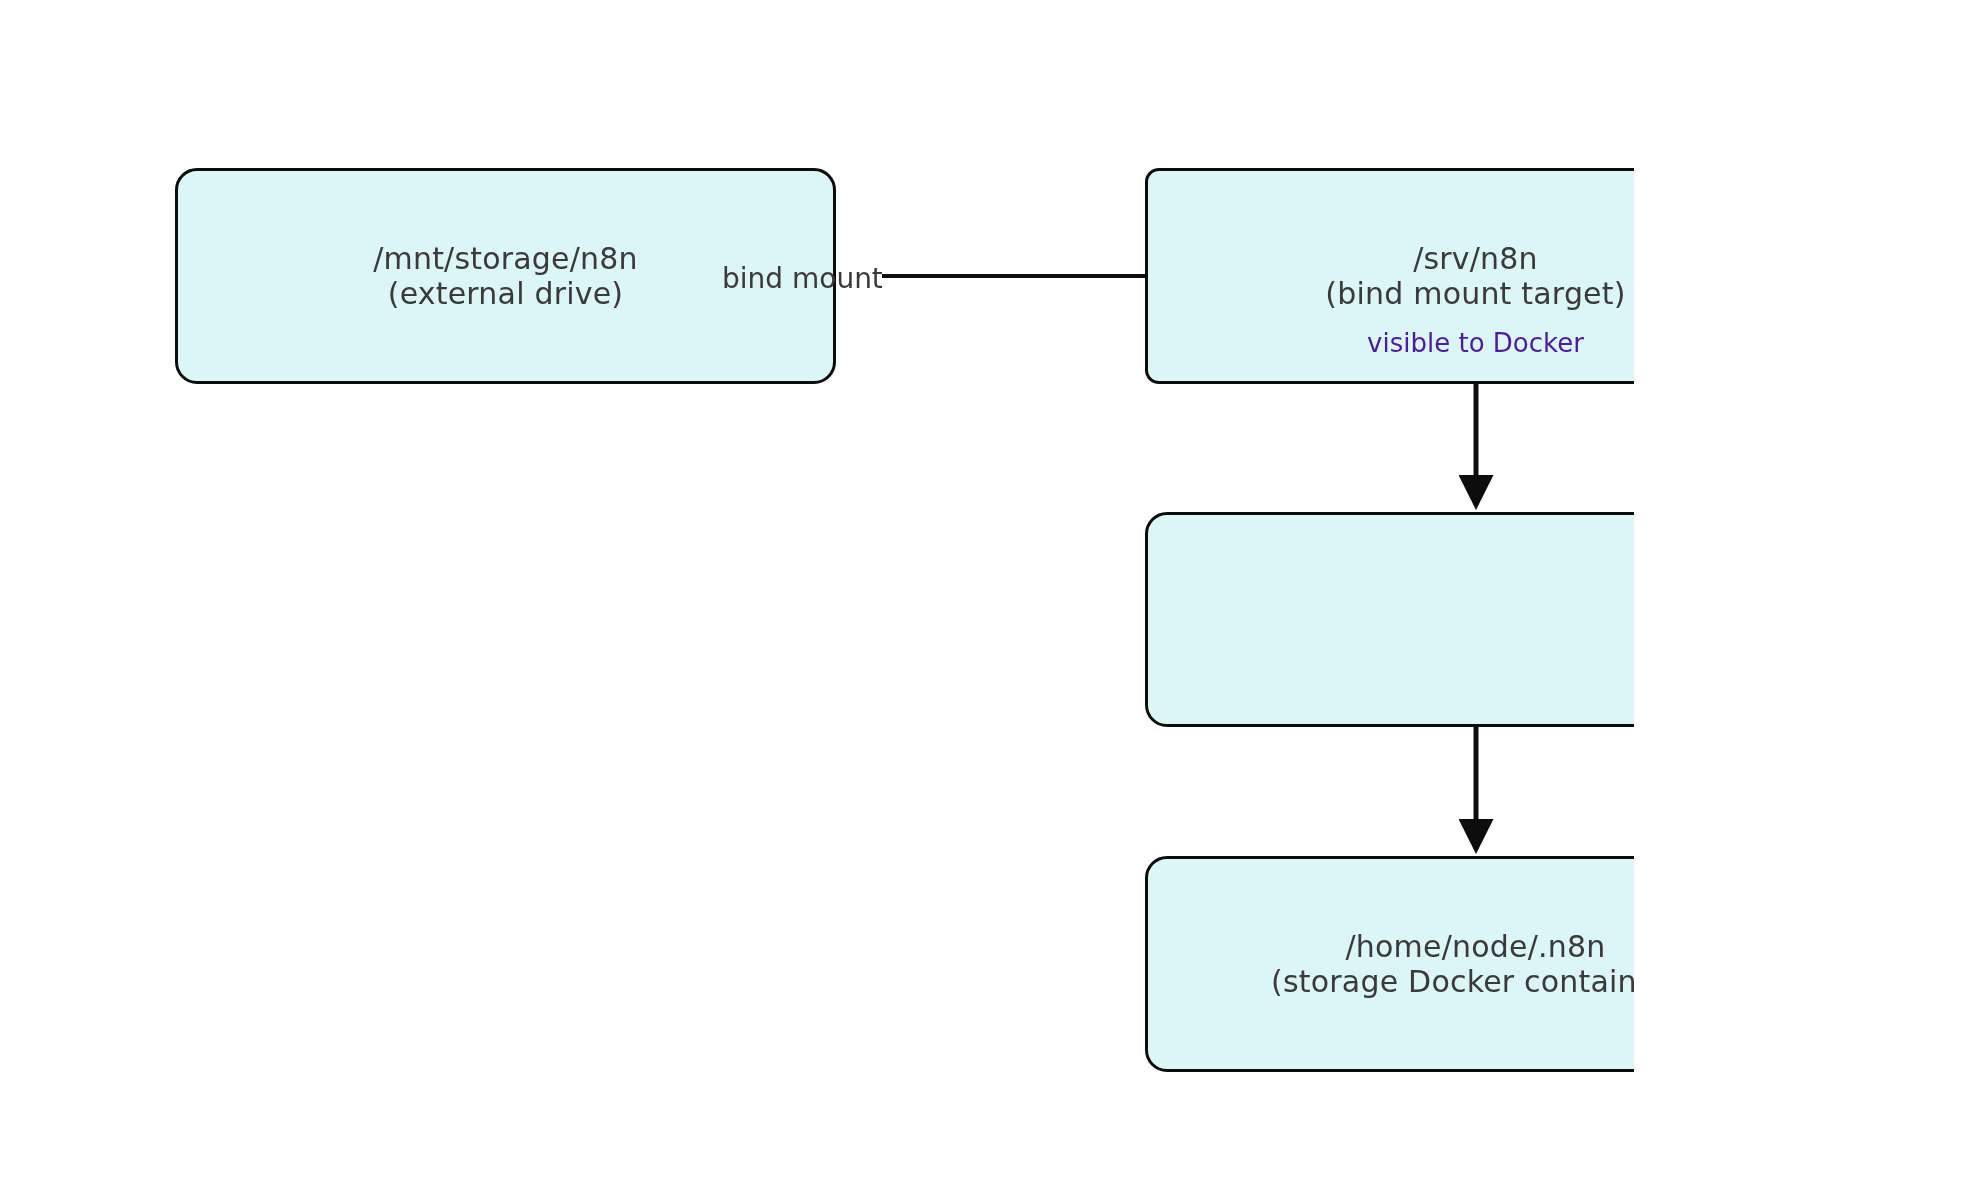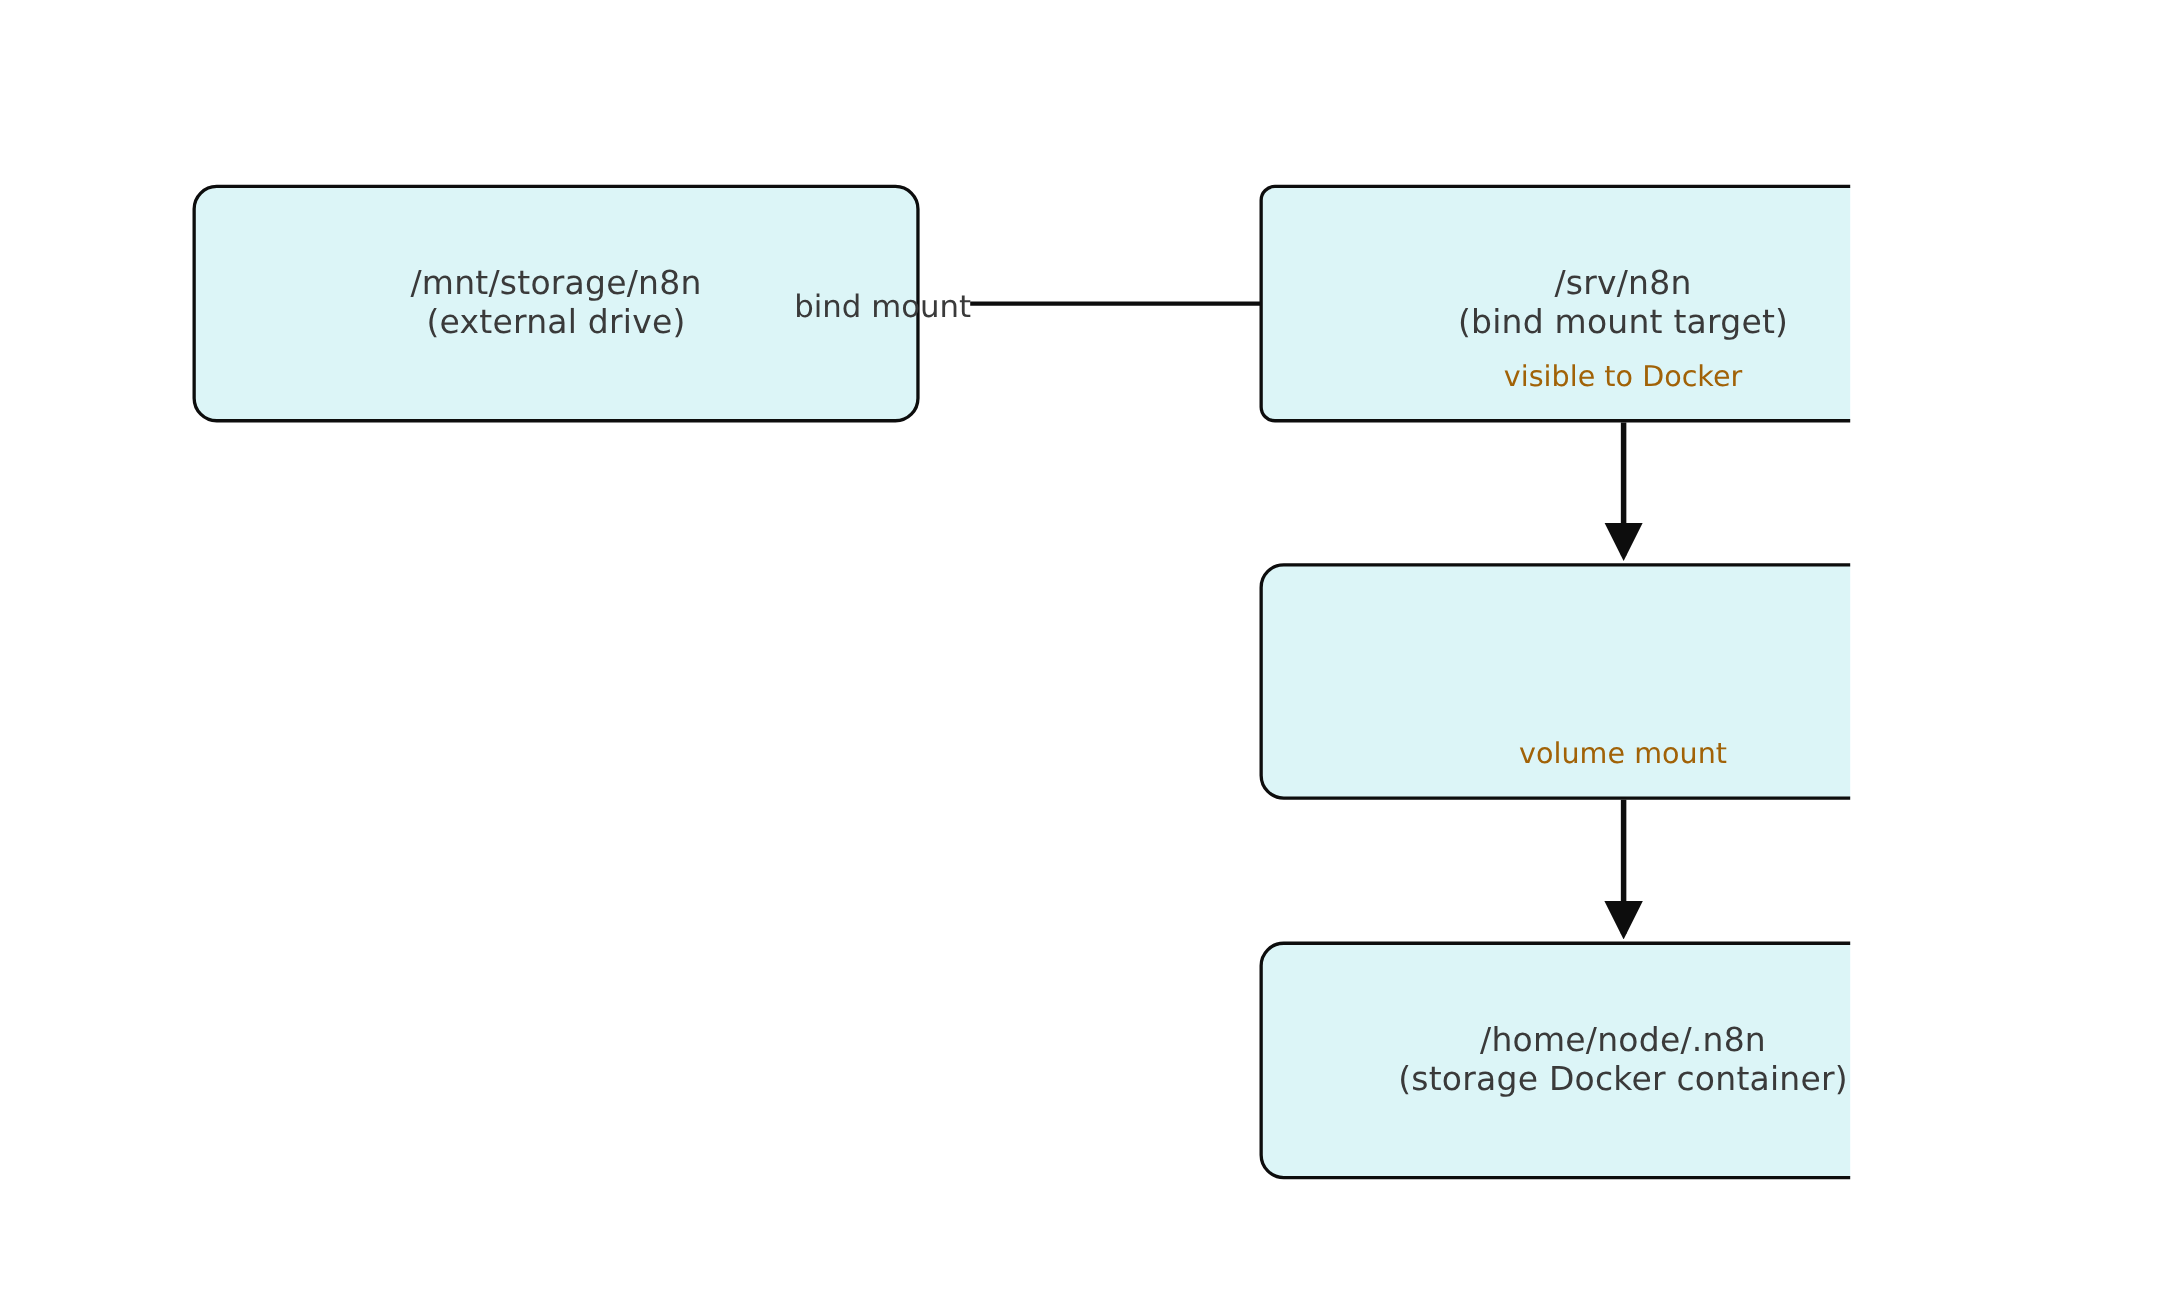--- a/index.html
+++ b/index.html
@@ -9,21 +9,20 @@
   }
   body {
     font-family: "DejaVu Sans", sans-serif;
   }
   #canvas {
     position: relative;
     width: 1634px;
     height: 1180px;
     background: #ffffff;
     overflow: hidden;
-    padding-left: 48px;
   }
   .node {
     position: absolute;
     box-sizing: border-box;
     background: #dcf5f7;
     border: 3px solid #0d0d0d;
     border-radius: 22px;
   }
   .node-label {
     position: absolute;
@@ -38,21 +37,21 @@
   }
   .node-center {
     top: 50%;
     transform: translateY(-50%);
   }
   .edge-label-inner {
     position: absolute;
     left: 0;
     right: 0;
     text-align: center;
-    color: #a16207;
+    color: #4c1d95;
     font-size: 26px;
     line-height: 1.2;
   }
   
   #node-external-drive {
     left: 175px; top: 168px; width: 661px; height: 216px;
   }
   #node-bind-mount-target {
     left: 1145px; top: 168px; width: 661px; height: 216px; border-radius: 14px;
   }
@@ -111,21 +110,20 @@
 (external drive)</div>
   </div>
 
   <div class="node" id="node-bind-mount-target">
     <div class="node-label node-center">/srv/n8n
 (bind mount target)</div>
     <div class="edge-label-inner inner-bottom">visible to Docker</div>
   </div>
 
   <div class="node" id="node-docker-host">
-    <div class="edge-label-inner inner-bottom">volume mount</div>
   </div>
 
   <div class="node" id="node-container-path">
     <div class="node-label node-center">/home/node/.n8n
 (storage Docker container)</div>
   </div>
 
   <div class="edge-label-free" id="label-bind-mount">bind mount</div>
 
 </div>

